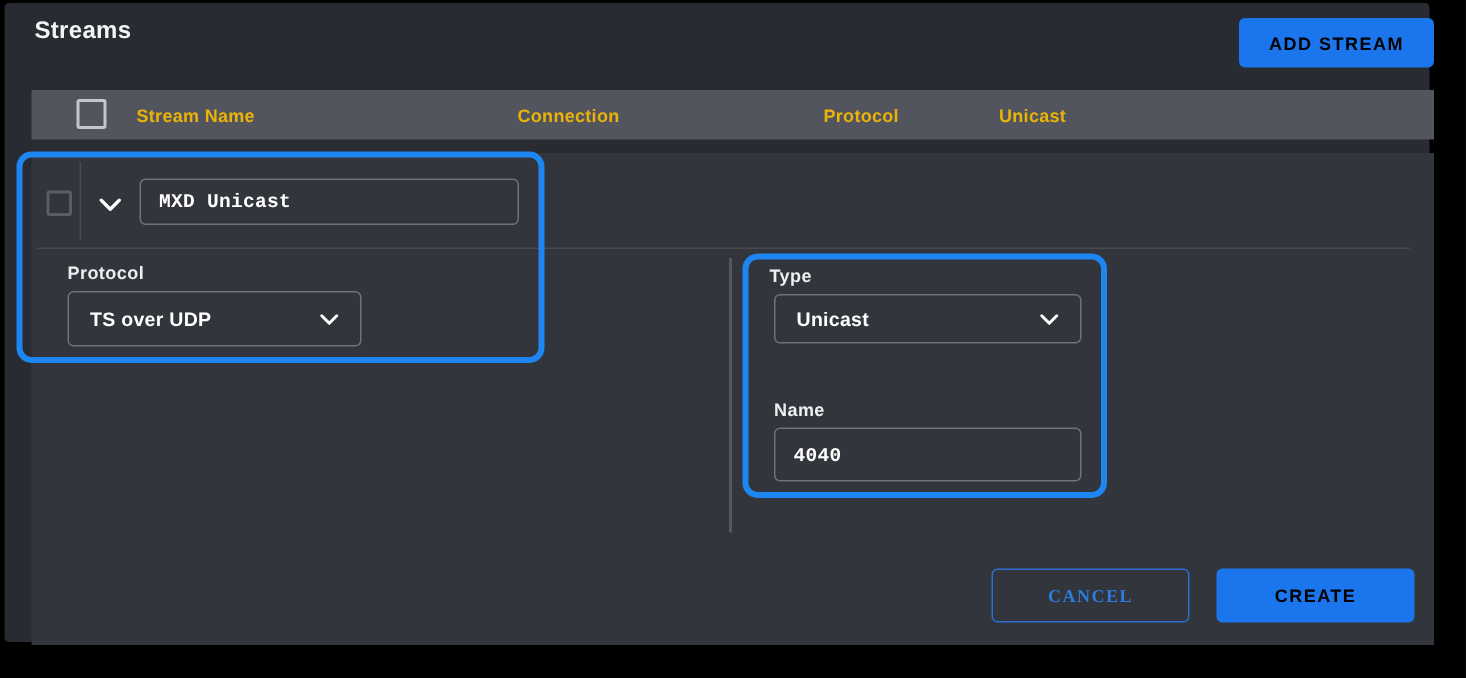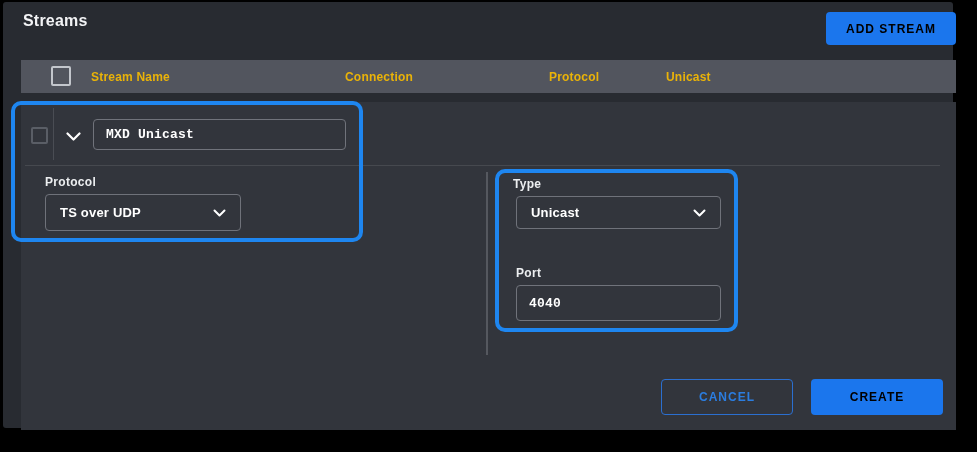--- a/index.html
+++ b/index.html
@@ -18,21 +18,21 @@
   .btn{
     position:absolute;display:flex;align-items:center;justify-content:center;
     font-size:12px;font-weight:bold;letter-spacing:1px;border-radius:4px;
     box-sizing:border-box;cursor:pointer;user-select:none;
   }
   .btn-primary{background:#1b76ed;color:#000000;border:none;}
   .btn-add{left:823px;top:10px;width:130px;height:33px;}
   .btn-create{left:808px;top:377px;width:132px;height:36px;}
   .btn-cancel{
     left:658px;top:377px;width:132px;height:36px;
-    background:transparent;color:#2b7de0;border:1px solid #2b6fd0;
+    background:transparent;color:#2b7de0;border:1px solid #2b6fd0;font-family:Liberation Serif, serif;
   }
   .header-bar{
     position:absolute;left:18px;top:58px;width:935px;height:33px;
     background:#52555e;display:flex;align-items:center;
   }
   .col-head{
     position:absolute;color:#eab308;font-size:12px;font-weight:bold;letter-spacing:.2px;
   }
   .checkbox{
     position:absolute;box-sizing:border-box;border-radius:2px;background:transparent;cursor:pointer;
@@ -118,21 +118,21 @@
     <div class="vdiv-form"></div>
 
     <div class="field-label" style="left:510px;top:175px">Type</div>
     <div class="dropdown dd-type">
       <span>Unicast</span>
       <svg width="13" height="8" viewBox="0 0 13 8">
         <polyline points="1.5,1.5 6.5,6.5 11.5,1.5" fill="none" stroke="#ffffff" stroke-width="2" stroke-linecap="round" stroke-linejoin="round"></polyline>
       </svg>
     </div>
 
-    <div class="field-label" style="left:513px;top:264px">Port</div>
+    <div class="field-label" style="left:513px;top:264px">Name</div>
     <input class="text-input in-port" value="4040" style="">
 
     <button class="btn btn-cancel">CANCEL</button>
     <button class="btn btn-primary btn-create">CREATE</button>
 
     <div class="annotation ann-1"></div>
     <div class="annotation ann-2"></div>
 
   </div>
 </div>

